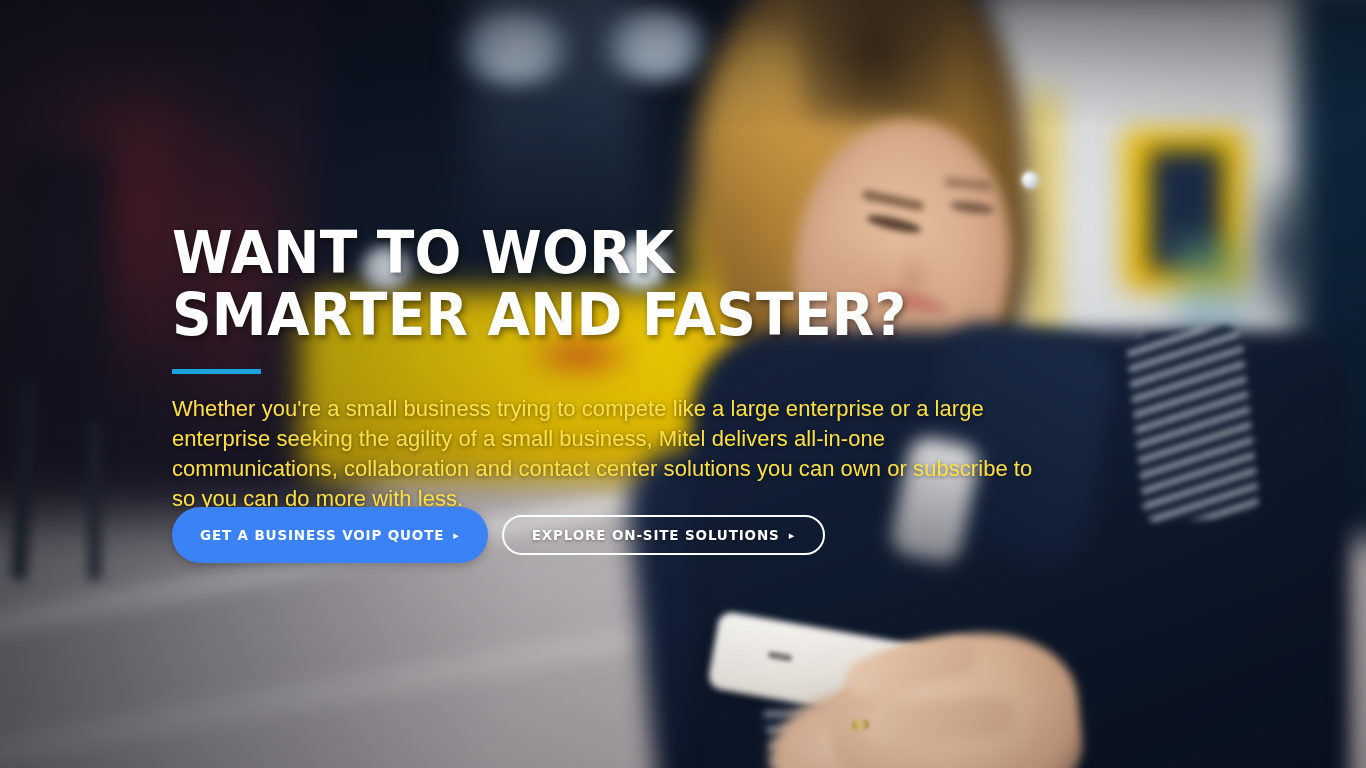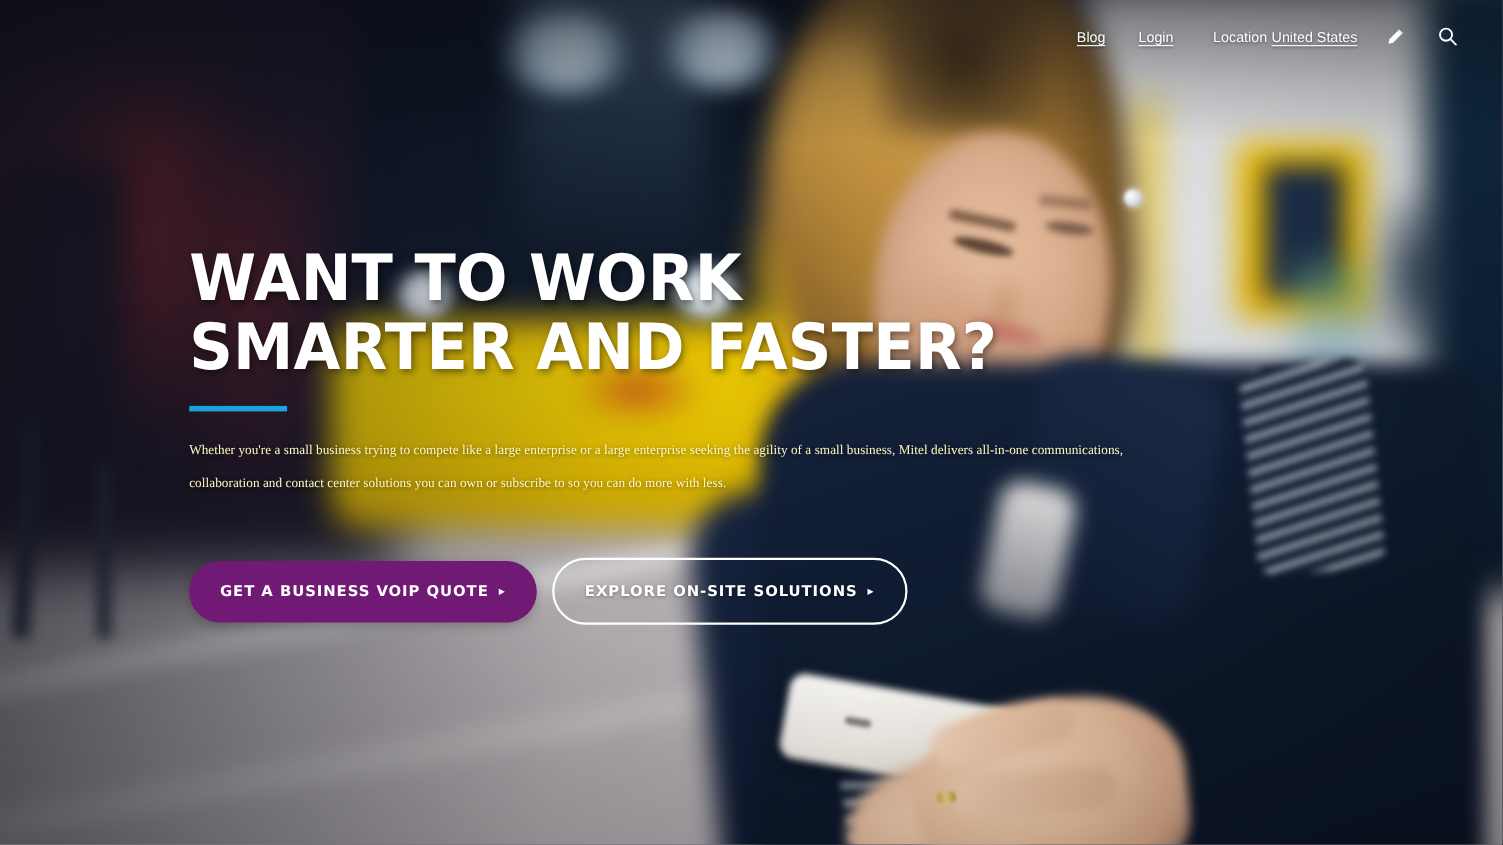--- a/index.html
+++ b/index.html
@@ -337,38 +337,38 @@
     letter-spacing:0.2px;
     text-shadow:2px 3px 7px rgba(0,0,0,.45);
     transform:scaleX(.95); transform-origin:left center;
     white-space:pre-line;
   }
   .hero-rule{
     position:absolute; top:369px; left:0; width:89px; height:5px; background:#1ba3e0;
   }
   .hero-copy{
     position:absolute; top:394px; left:0; width:875px;
-    color:#fef9c3; font-size:12px; line-height:30px; letter-spacing:.05px;
-    font-family:Liberation Serif, serif;
+    color:#fde047; font-size:22px; line-height:30px; letter-spacing:.05px;
+    font-family:Liberation Sans, sans-serif;
     text-shadow:0 1px 4px rgba(0,0,0,.5);
   }
   .hero-buttons{ position:absolute; top:507px; left:0; display:flex; align-items:center; }
   .btn{
     display:inline-flex; align-items:center; justify-content:center;
     border-radius:34px; font-size:13.5px; font-weight:bold; letter-spacing:.85px;
     color:#fff; cursor:pointer; text-decoration:none; white-space:nowrap;
     font-family:"DejaVu Sans", sans-serif;
   }
   .btn-primary{
-    height:56px; padding:0 28px; background:#701a75; border:none;
+    height:56px; padding:0 28px; background:#3b82f6; border:none;
     box-shadow:0 3px 10px rgba(0,0,0,.22);
     text-align:right;
   }
   .btn-secondary{
-    height:61px; padding:0 28px; background:transparent; border:2px solid #ffffff;
+    height:40px; padding:0 28px; background:transparent; border:2px solid #ffffff;
     margin-left:14px; text-shadow:0 1px 3px rgba(0,0,0,.35);
   }
   .btn .caret{ margin-left:9px; font-size:11px; line-height:1; }
 </style>
 </head>
 <body>
 
 <div class="stage">
 
   <div class="photo">
@@ -433,38 +433,20 @@
 
     <div class="photo-grade"></div>
     <div class="photo-vignette"></div>
     <div class="top-scrim"></div>
   </div>
 
   <div class="header">
 
 
 
-    <div class="utilnav">
-      <a href="#" class="util-blog">Blog</a>
-      <a href="#" class="util-login">Login</a>
-      <span class="util-loc-label">Location</span>
-      <a href="#" class="util-loc-value">United States</a>
-      <span class="util-pencil">
-        <svg width="17" height="17" viewBox="0 0 18 18" fill="none" aria-hidden="true">
-          <path d="M12.6 1.9 l3.5 3.5 -9.3 9.3 -4.4 .9 .9 -4.4 Z" fill="#ffffff"></path>
-          <path d="M11.6 3 l3.4 3.4" stroke="#d9dde2" stroke-width="1"></path>
-        </svg>
-      </span>
-      <span class="util-search">
-        <svg width="18" height="18" viewBox="0 0 20 20" fill="none" aria-hidden="true">
-          <circle cx="8.4" cy="8.4" r="6.1" stroke="#ffffff" stroke-width="1.9"></circle>
-          <path d="M12.9 12.9 L18.4 18.4" stroke="#ffffff" stroke-width="1.9" stroke-linecap="round"></path>
-        </svg>
-      </span>
-    </div>
   </div>
 
   <div class="hero">
     <h1 class="hero-title">WANT TO WORK
 SMARTER AND FASTER?</h1>
     <div class="hero-rule"></div>
     <p class="hero-copy">Whether you're a small business trying to compete like a large enterprise or a large enterprise seeking the agility of a small business, Mitel delivers all-in-one communications, collaboration and contact center solutions you can own or subscribe to so you can do more with less.</p>
 
     <div class="hero-buttons">
       <a href="#" class="btn btn-primary">

